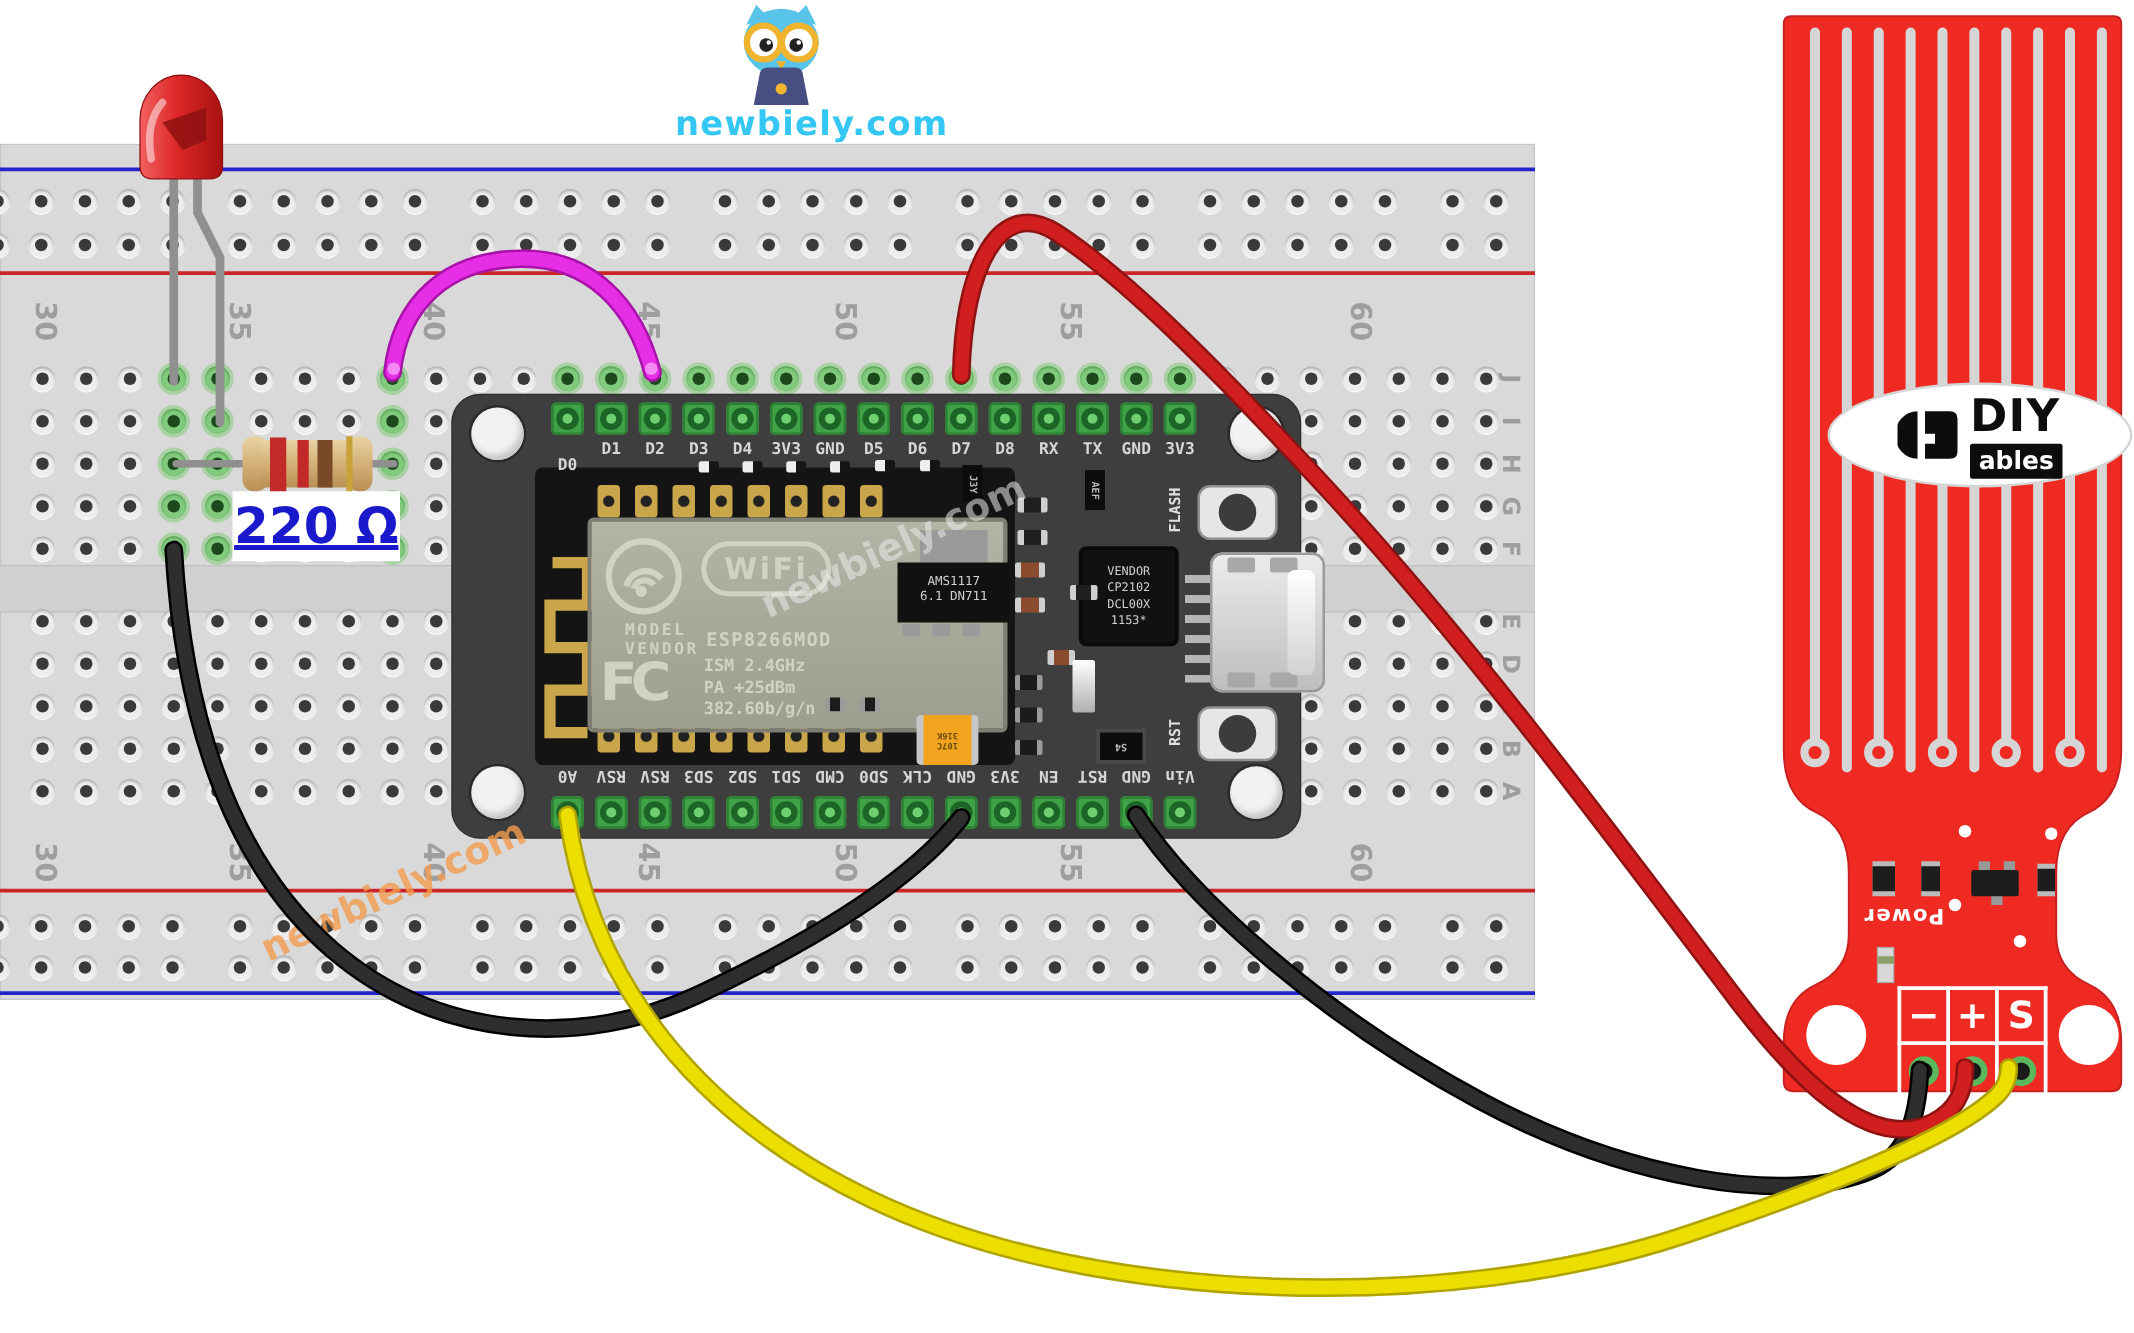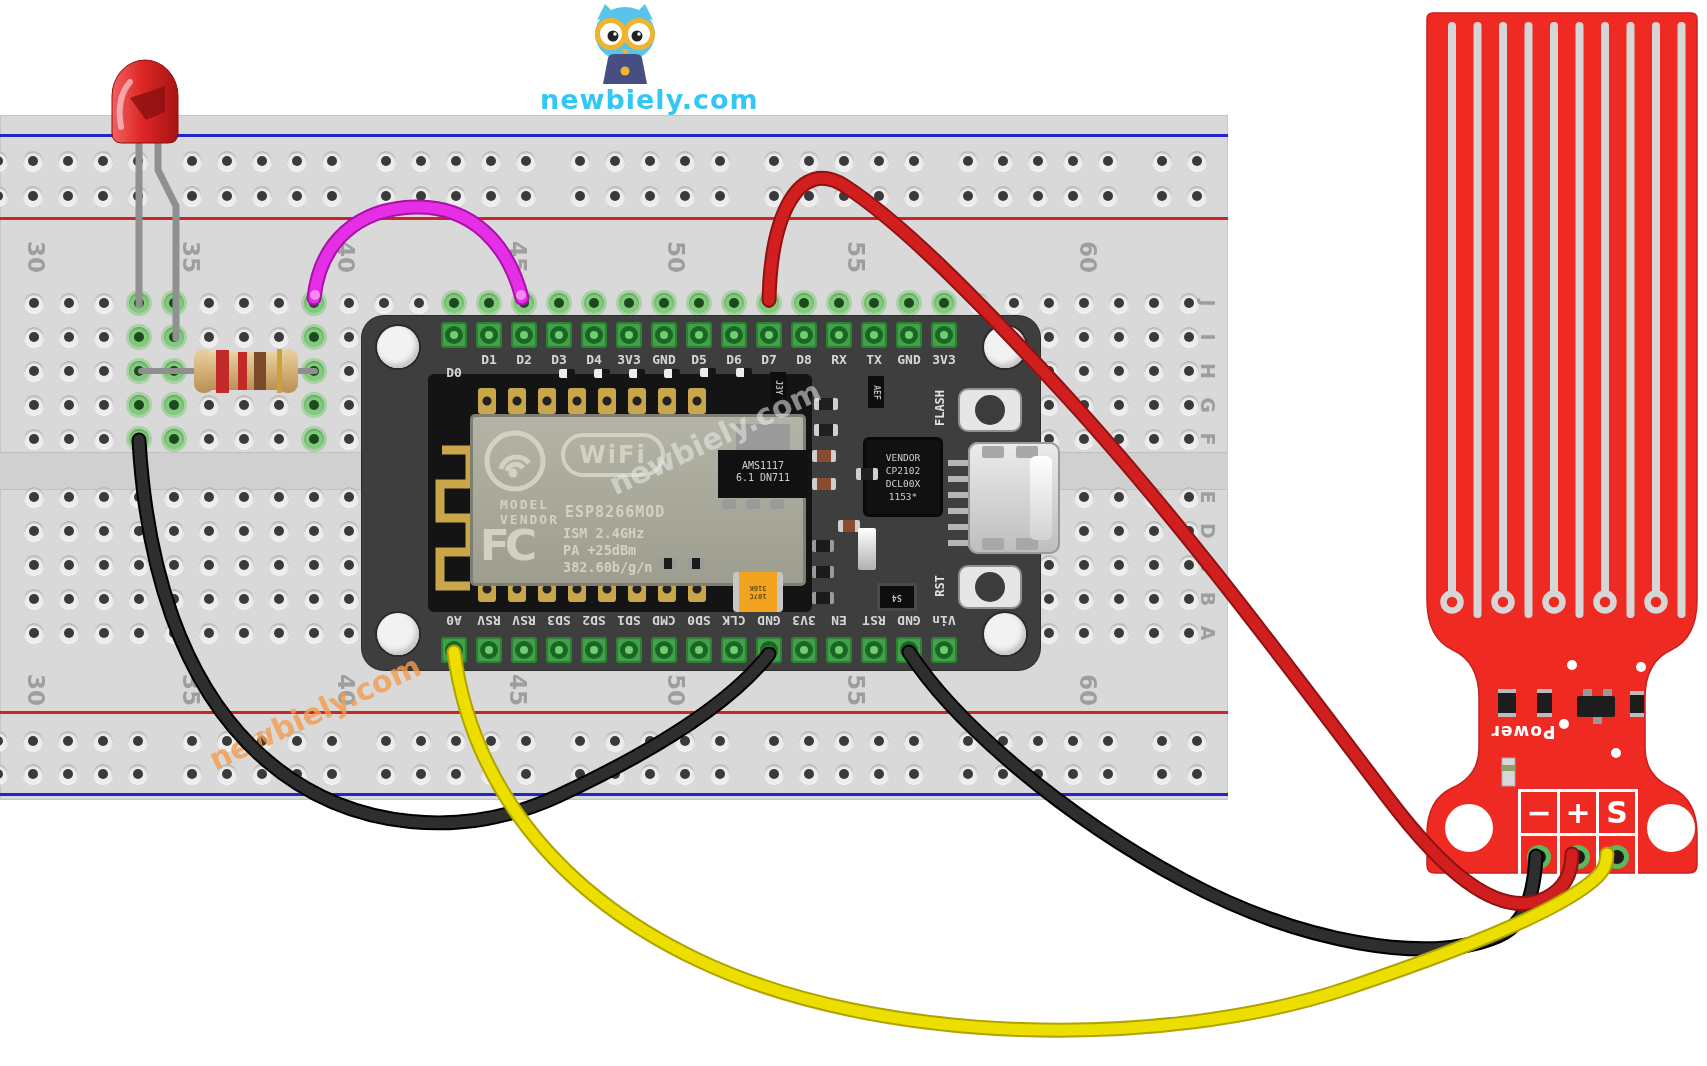--- a/index.html
+++ b/index.html
@@ -612,20 +612,21 @@
         <div class="blet" style="left: 1193px; top: 309px;">F</div>
         <div class="blet" style="left: 1193px; top: 367px;">E</div>
         <div class="blet" style="left: 1193px; top: 401px;">D</div>
         <div class="blet" style="left: 1193px; top: 435px;">C</div>
         <div class="blet" style="left: 1193px; top: 469px;">B</div>
         <div class="blet" style="left: 1193px; top: 503px;">A</div>
       </div>
   </div>
 
   <div id="wm-bb" class="wm">newbiely.com</div>
+  <div id="rlabel">220 Ω</div>
 
   <div id="board">
     <div class="mhole" style="left:15px;top:10px;"></div>
     <div class="mhole" style="left:622px;top:10px;"></div>
     <div class="mhole" style="left:15px;top:297px;"></div>
     <div class="mhole" style="left:622px;top:297px;"></div>
 
     <div id="module">
       <svg style="position:absolute;left:2px;top:60px;" width="46" height="160" viewBox="0 0 46 160">
         <path d="M40,152 H10 V118 H40 V84 H10 V50 H40 V16 H12" fill="none" stroke="#c9a64a" stroke-width="9"></path>
@@ -838,20 +839,30 @@
           <rect x="183" y="681" width="9" height="8" fill="#999"></rect>
         <rect x="173" y="708" width="9" height="8" fill="#999"></rect>
           <rect x="157" y="688" width="38" height="21" fill="#1d1d1d" rx="2"></rect>
         <rect x="82" y="750" width="13" height="28" fill="#d8d8d8" stroke="#aaa"></rect>
           <rect x="82" y="757" width="13" height="6" fill="#8aa06a"></rect>
       </g>
       <circle cx="49" cy="820" r="24" fill="#fff"></circle>
       <circle cx="251" cy="820" r="24" fill="#fff"></circle>
     </svg>
 
+    <div id="diylogo">
+      <svg width="52" height="46" viewBox="0 0 52 46">
+        <path d="M16,4 A18,19 0 0 0 16,42 Z" fill="#0d0d0d"></path>
+        <path d="M22,4 h20 q6,0 6,6 v26 q0,6 -6,6 h-20 v-12 h8 v-8 h-8 Z" fill="#0d0d0d"></path>
+      </svg>
+      <div class="col">
+        <span class="diy">DIY</span>
+        <span class="ables">ables</span>
+      </div>
+    </div>
     <div id="powerlab">Power</div>
     <table id="pintable">
       <tbody>
           <tr id="pinlabrow">
             <td>−</td>
             <td>+</td>
             <td>S</td>
           </tr>
       <tr id="pinrow">
             <td>

